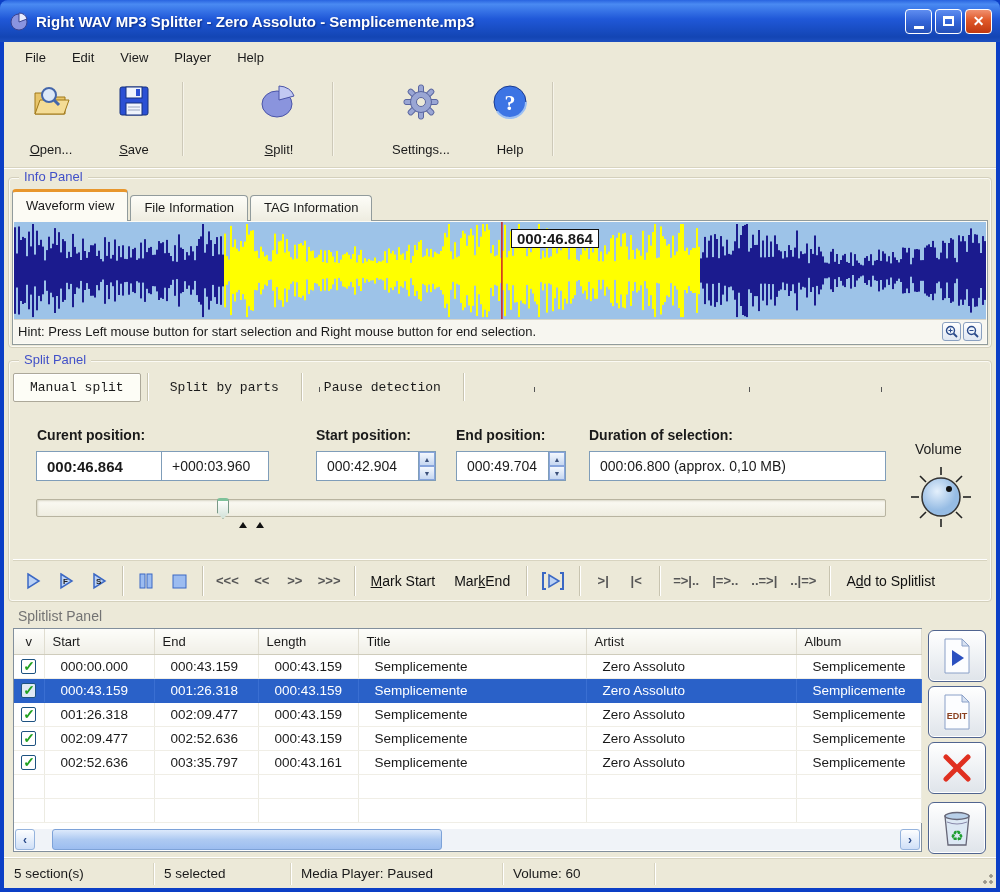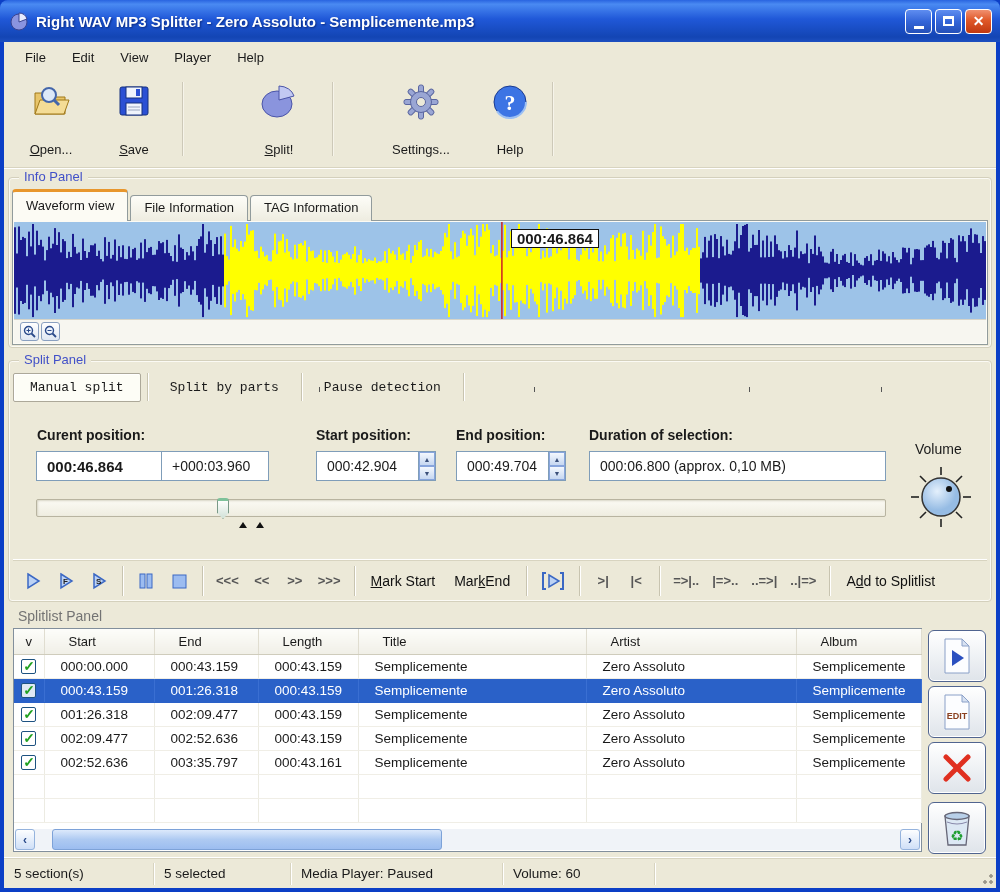--- a/index.html
+++ b/index.html
@@ -77,21 +77,21 @@
   
   .transport { position:absolute; left:4px; right:4px; top:199px; height:40px; border-top:1px solid #d8d4c0; box-shadow:0 -1px 0 #fff;
     display:flex; align-items:center; padding-left:10px; gap:13px; }
   .titem { display:flex; align-items:center; justify-content:center; min-width:20px; height:28px; cursor:pointer; color:#565656; font-weight:bold; }
   .titem.textbtn { color:#111; font-weight:normal; font-size:14px; padding:0 3px; }
   .vsep { width:1px; height:30px; background:#c8c4b0; box-shadow:1px 0 0 #fff; }
 
   
   .ltable { position:absolute; background:#fff; border:1px solid #828f9c; }
   table { border-collapse:collapse; table-layout:fixed; width:907px; }
-  th { height:25px; font-weight:normal; text-align:left; padding:0 24px; font-size:13px;
+  th { height:25px; font-weight:normal; text-align:left; padding:0 8px; font-size:13px;
     background:linear-gradient(#fdfdfa,#f0efe7); border-right:1px solid #e0ddd0; border-bottom:1px solid #cfccbc; }
   td { height:24px; padding:0 16px; font-size:13.5px; border-right:1px solid #ecebe2; border-bottom:1px solid #f0eee6; white-space:nowrap; overflow:hidden; }
   tr.selected td { background:#2a61c8; color:#fff; border-right-color:#3a6fd2; border-bottom-color:#2a61c8; }
   .chk { display:inline-block; width:15px; height:15px; background:#fff; border:1px solid #1d5281; border-radius:2px; position:relative; vertical-align:middle; cursor:pointer; }
   .chk.checked::after { content:"✓"; position:absolute; left:1px; top:-2px; color:#21a121; font-weight:bold; font-size:14px; }
   tr.selected .chk { background:#dfe8f4; }
 
   
   .hscroll { position:absolute; left:1px; right:1px; bottom:1px; height:21px; background:#f0f3f8; display:flex; }
   .sarrow { width:20px; height:21px; border:1px solid #95b3dd; border-radius:3px; background:linear-gradient(#fdfeff,#cfdff7);
@@ -691,20 +691,21 @@
               <rect x="962" y="12.7" width="2" height="71.7" fill="#1b1b8e"></rect>
               <rect x="964" y="21.2" width="2" height="54.6" fill="#1b1b8e"></rect>
               <rect x="966" y="31.0" width="2" height="35.0" fill="#1b1b8e"></rect>
               <rect x="968" y="14.1" width="2" height="68.8" fill="#1b1b8e"></rect>
               <rect x="970" y="19.1" width="2" height="58.8" fill="#1b1b8e"></rect>
               <line x1="487.9" y1="0" x2="487.9" y2="97" stroke="#cc2020" stroke-width="1.5"></line>
             </svg>
           <div class="playhead-label" id="phlabel" style="left: calc(50.2% + 9px);">000:46.864</div>
         </div>
         <div class="hintbar">
+          <span class="hinttext">Hint: Press Left mouse button for start selection and Right mouse button for end selection.</span>
           <div class="zoombtn">
             <svg width="13" height="13" viewBox="0 0 13 13">
               <circle cx="5.5" cy="5.5" r="4" fill="#eef4fc" stroke="#2a4a8a" stroke-width="1.4"></circle>
               <line x1="8.5" y1="8.5" x2="12" y2="12" stroke="#2a4a8a" stroke-width="1.8"></line>
               <line x1="3.5" y1="5.5" x2="7.5" y2="5.5" stroke="#2a4a8a"></line>
               <line x1="5.5" y1="3.5" x2="5.5" y2="7.5" stroke="#2a4a8a"></line>
             </svg>
           </div>
           <div class="zoombtn">
             <svg width="13" height="13" viewBox="0 0 13 13">

